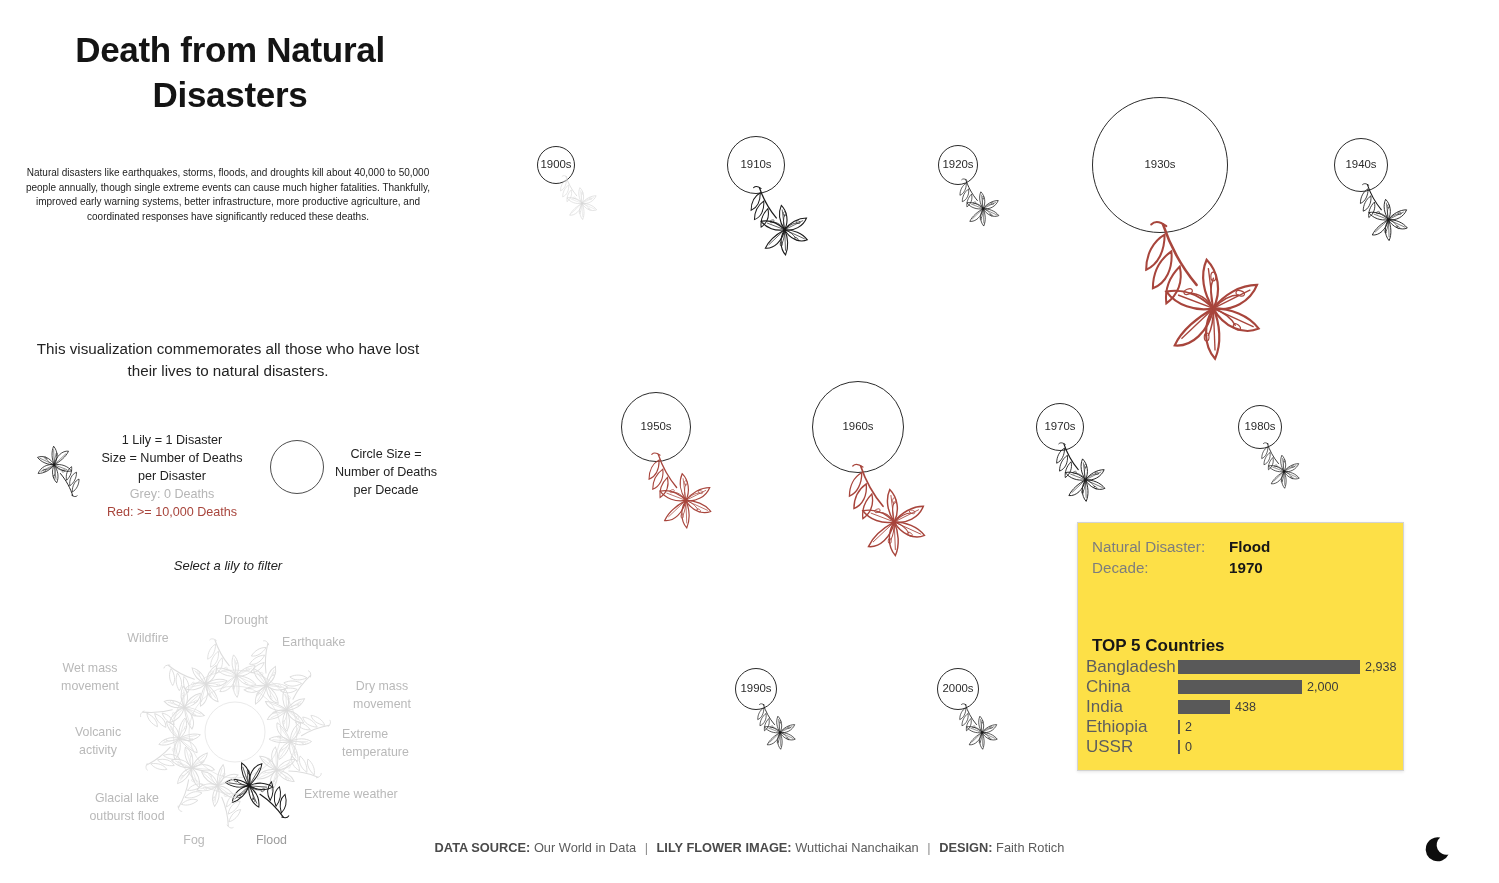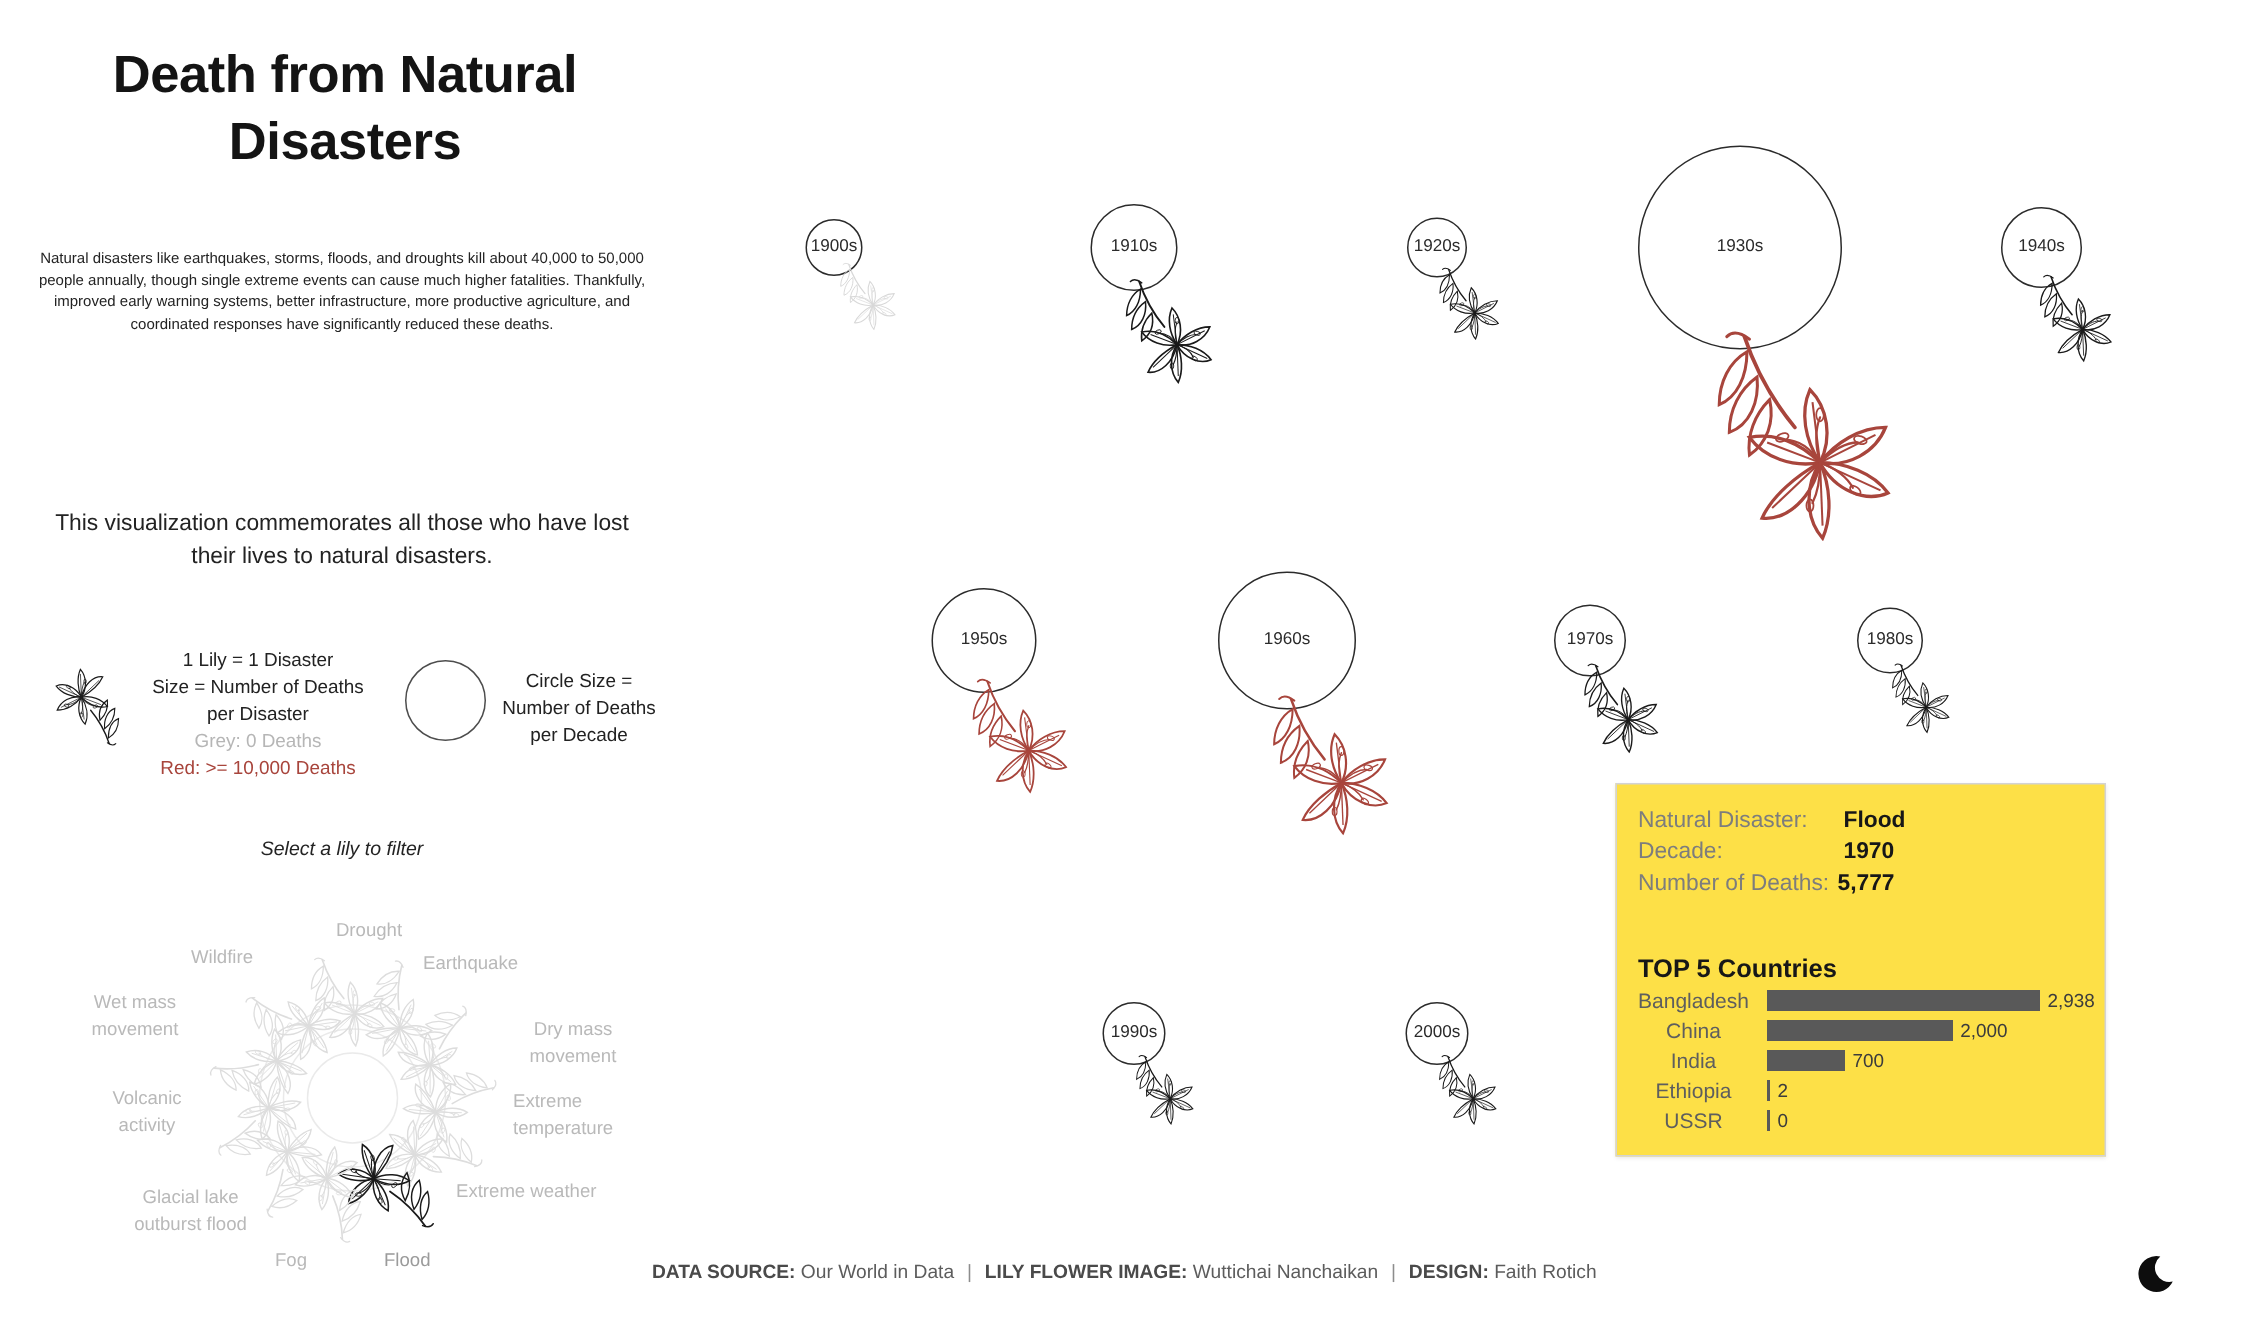--- a/index.html
+++ b/index.html
@@ -203,23 +203,23 @@
     top: 134px;
     width: 312px;
   }
   .bar-row {
     display: flex;
     align-items: center;
     height: 20px;
   }
   .bar-country {
     width: 86px;
-    text-align: center;
+    text-align: left;
     padding-right: 6px;
-    font-size: 14px;
+    font-size: 17px;
     color: #5e5e5e;
     white-space: nowrap;
   }
   .bar-track {
     display: flex;
     align-items: center;
     flex: 1;
   }
   .bar-fill {
     height: 14px;
@@ -513,24 +513,20 @@
 
 <div id="tooltip">
   <div id="tooltip-header">
     <div class="tt-row r1">
       <span class="tt-label">Natural Disaster:</span>
       <span class="tt-value">Flood</span>
     </div>
     <div class="tt-row r2">
       <span class="tt-label">Decade:</span>
       <span class="tt-value">1970</span>
-    </div>
-    <div class="tt-row r3">
-      <span class="tt-label">Number of Deaths:</span>
-      <span class="tt-value">5,777</span>
     </div>
   </div>
   <div id="top5-title">TOP 5 Countries</div>
   <div id="top5-chart">
       <div class="bar-row">
         <div class="bar-country">Bangladesh</div>
         <div class="bar-track">
           <div class="bar-fill" style="width: 182px; background: rgb(89, 89, 89);"></div>
           <div class="bar-value">2,938</div>
         </div>
@@ -539,21 +535,21 @@
         <div class="bar-country">China</div>
         <div class="bar-track">
           <div class="bar-fill" style="width: 123.894px; background: rgb(89, 89, 89);"></div>
           <div class="bar-value">2,000</div>
         </div>
       </div>
       <div class="bar-row">
         <div class="bar-country">India</div>
         <div class="bar-track">
           <div class="bar-fill" style="width: 51.9735px; background: rgb(89, 89, 89);"></div>
-          <div class="bar-value">700</div>
+          <div class="bar-value">438</div>
         </div>
       </div>
       <div class="bar-row">
         <div class="bar-country">Ethiopia</div>
         <div class="bar-track">
           <div class="bar-fill" style="width: 2px; background: rgb(89, 89, 89);"></div>
           <div class="bar-value">2</div>
         </div>
       </div>
       <div class="bar-row">

